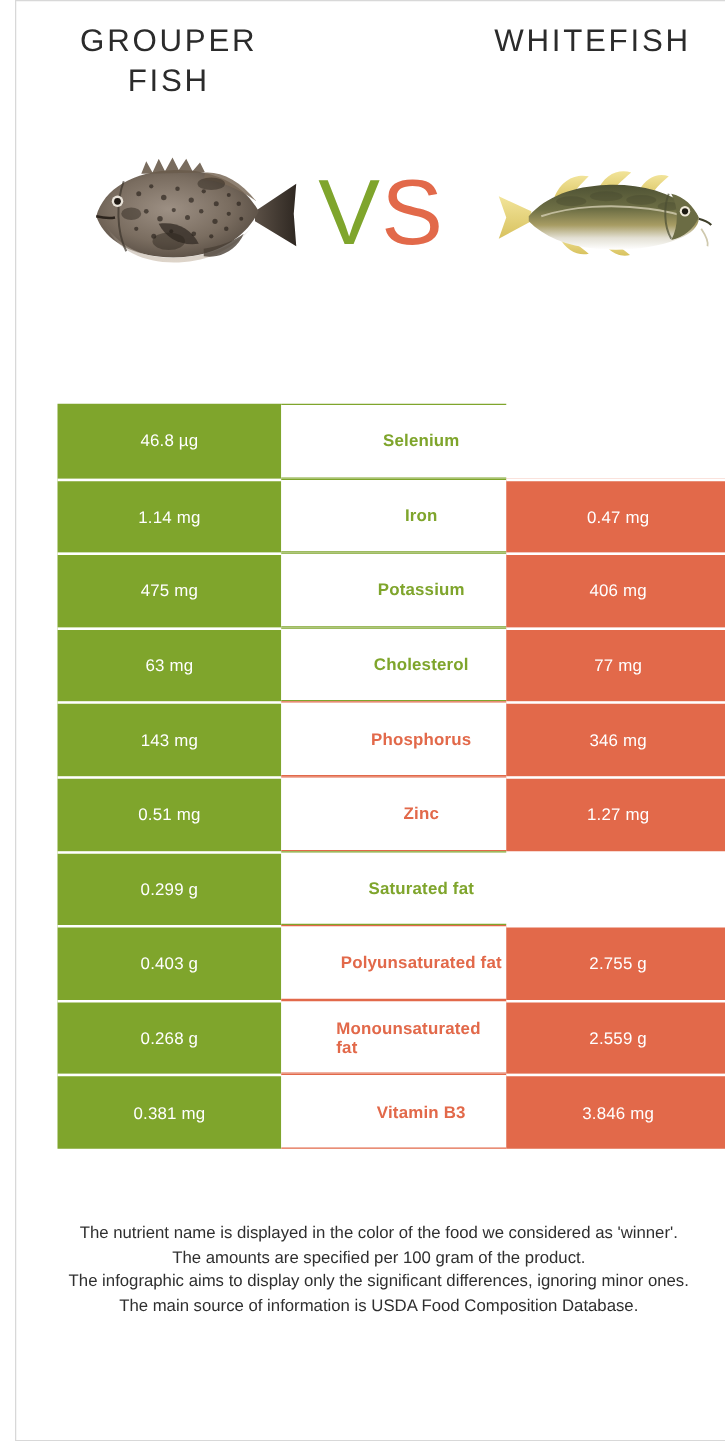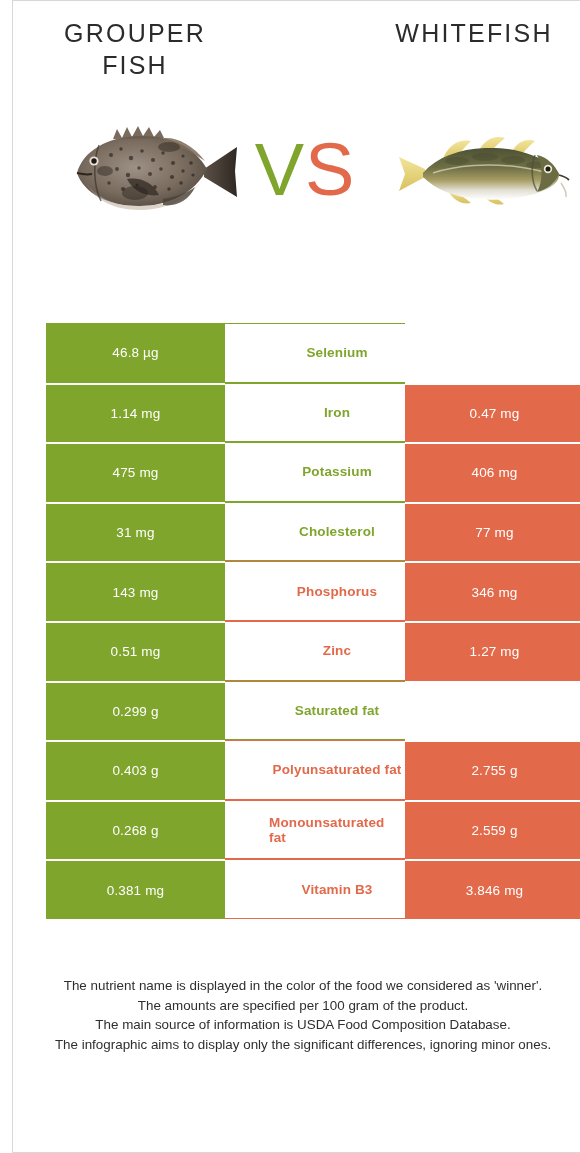--- a/index.html
+++ b/index.html
@@ -236,21 +236,21 @@
       <div class="cell cell-right">0.47 mg</div>
     </div>
 
     <div class="row">
       <div class="cell cell-left">475 mg</div>
       <div class="cell cell-mid mid-green">Potassium</div>
       <div class="cell cell-right">406 mg</div>
     </div>
 
     <div class="row">
-      <div class="cell cell-left">31 mg</div>
+      <div class="cell cell-left">63 mg</div>
       <div class="cell cell-mid mid-green">Cholesterol</div>
       <div class="cell cell-right">77 mg</div>
     </div>
 
     <div class="row">
       <div class="cell cell-left">143 mg</div>
       <div class="cell cell-mid mid-orange">Phosphorus</div>
       <div class="cell cell-right">346 mg</div>
     </div>
 
@@ -281,17 +281,17 @@
       <div class="cell cell-left">0.381 mg</div>
       <div class="cell cell-mid mid-orange">Vitamin B3</div>
       <div class="cell cell-right">3.846 mg</div>
     </div>
 
   </div>
 
   <div class="footer">
     <div>The nutrient name is displayed in the color of the food we considered as 'winner'.</div>
     <div>The amounts are specified per 100 gram of the product.</div>
+    <div>The infographic aims to display only the significant differences, ignoring minor ones.</div>
     <div>The main source of information is USDA Food Composition Database.</div>
-    <div>The infographic aims to display only the significant differences, ignoring minor ones.</div>
   </div>
 
 </div>
 
 </body></html>

